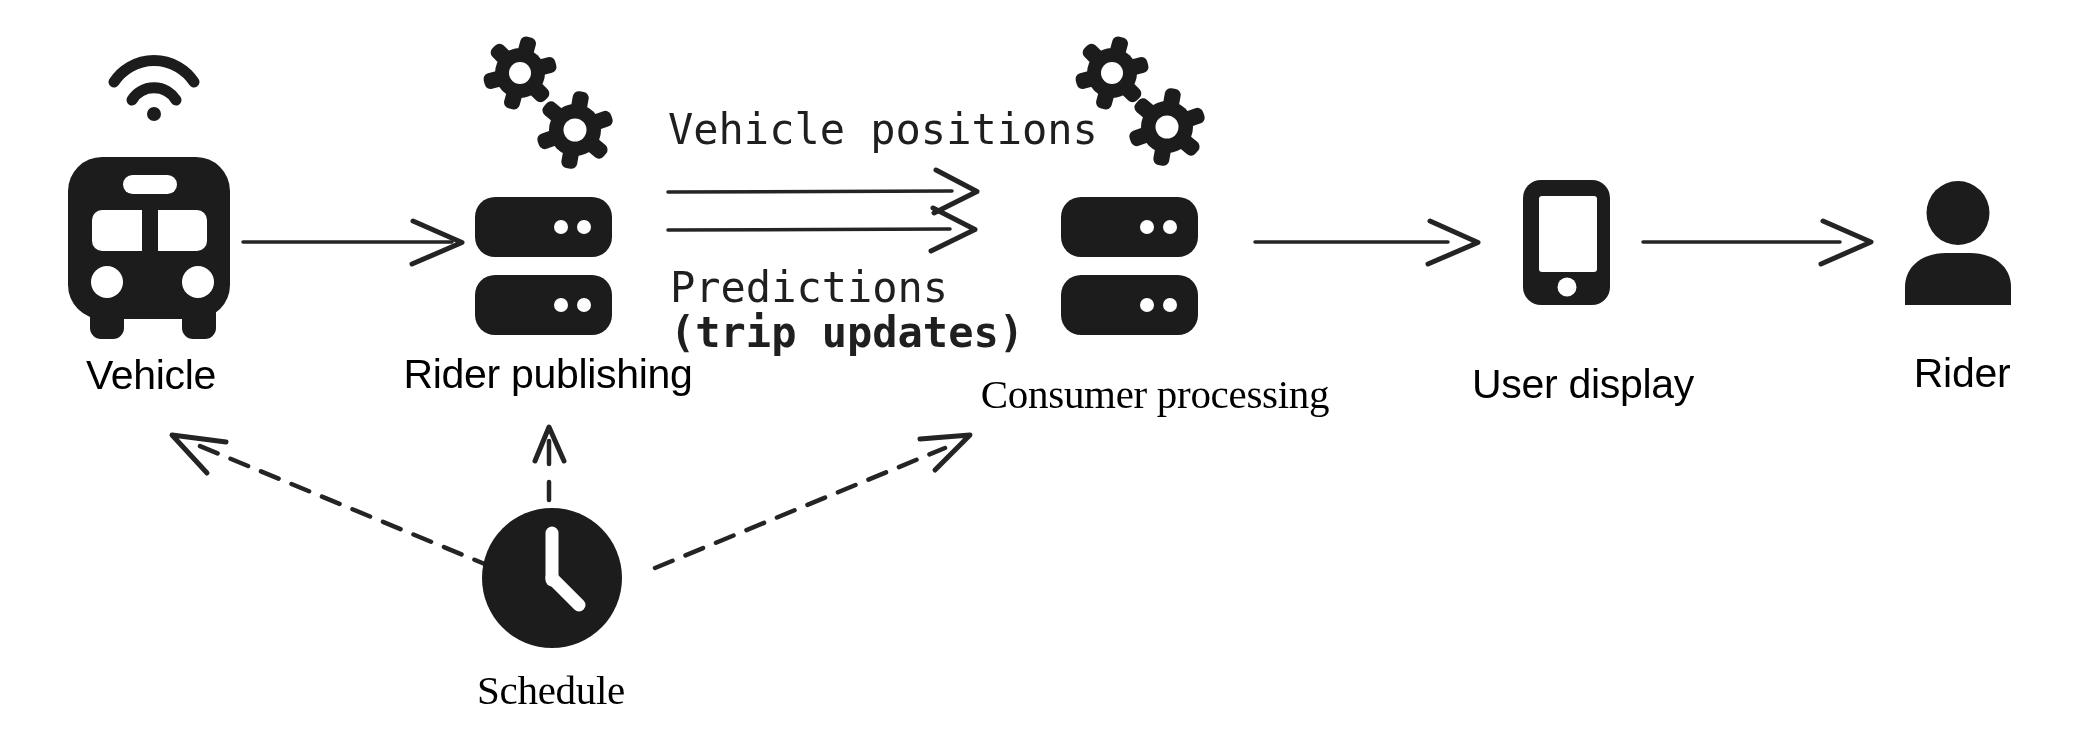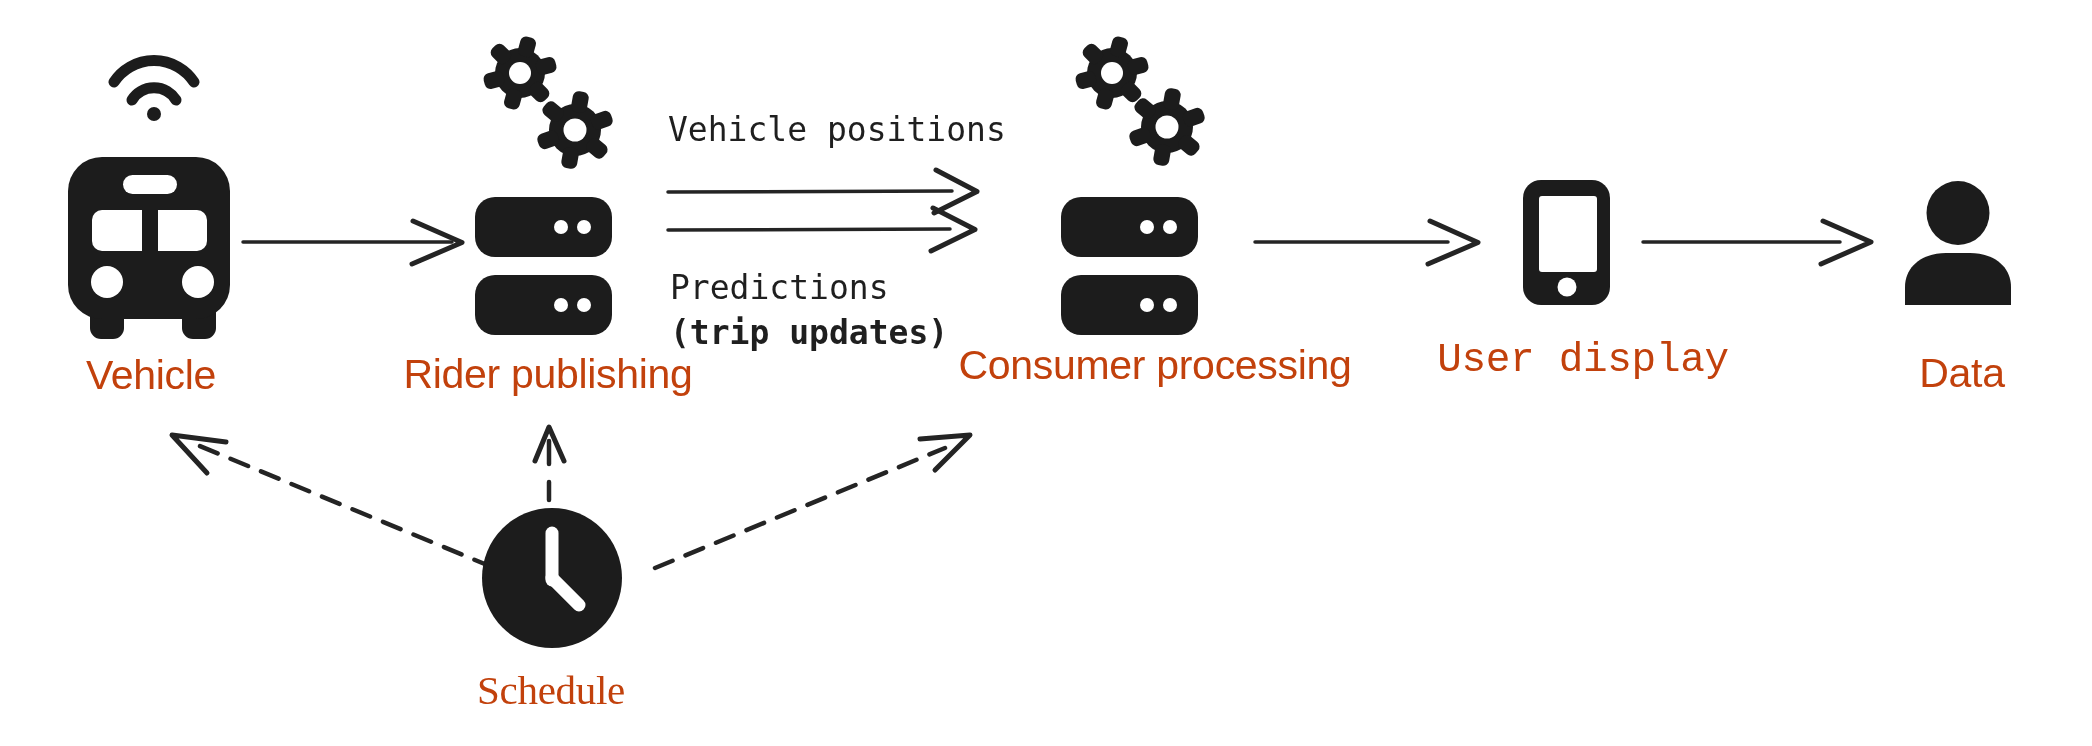--- a/index.html
+++ b/index.html
@@ -10,28 +10,28 @@
     font-family:"Liberation Sans",sans-serif;
     overflow:hidden;
   }
   .layer{position:absolute;left:0;top:0;}
   .icon{position:absolute;}
   .node-label{
     position:absolute;
     transform:translateX(-50%);
     font-size:41px;
     letter-spacing:-0.3px;
-    color:#c2410c;
+    color:#000000;
     white-space:nowrap;
     line-height:1.05;
   }
   .mono-label{
     position:absolute;
     font-family:"DejaVu Sans Mono","Liberation Mono",monospace;
-    font-size:33px;
+    font-size:42px;
     color:#1f1f1f;
     white-space:nowrap;
     line-height:45px;
   }
 </style>
 </head>
 <body>
 
 <div class="canvas">
 
@@ -156,38 +156,38 @@
       </g>
     </svg>
     <svg class="icon" style="left:1061px;top:196px;" width="138" height="140" viewBox="0 0 138 140">
       <rect x="0" y="1" width="137" height="60" rx="20" fill="#1c1c1c"></rect>
       <rect x="0" y="79" width="137" height="60" rx="20" fill="#1c1c1c"></rect>
       <circle cx="86" cy="31" r="7" fill="#fff"></circle>
         <circle cx="109" cy="31" r="7" fill="#fff"></circle>
       <circle cx="86" cy="109" r="7" fill="#fff"></circle>
         <circle cx="109" cy="109" r="7" fill="#fff"></circle>
     </svg>
-    <div class="node-label" style="left:1155px;top:344px;">Consumer processing</div>
+    <div class="node-label" style="left:1155px;top:373px;font-family:Liberation Serif, serif;">Consumer processing</div>
   </div>
 
   <div>
     <svg class="icon" style="left:1521px;top:178px;" width="92" height="130" viewBox="0 0 92 130">
       <rect x="2" y="2" width="87" height="125" rx="18" fill="#1c1c1c"></rect>
       <rect x="18" y="18" width="58" height="76" rx="3" fill="#fff"></rect>
       <circle cx="46" cy="109" r="9.5" fill="#fff"></circle>
     </svg>
-    <div class="node-label" style="left:1583px;top:339px;font-family:Liberation Mono, monospace;">User display</div>
+    <div class="node-label" style="left:1583px;top:363px;">User display</div>
   </div>
 
   <div>
     <svg class="icon" style="left:1901px;top:176px;" width="114" height="134" viewBox="0 0 114 134">
       <ellipse cx="57" cy="37" rx="31.5" ry="32" fill="#1c1c1c"></ellipse>
       <path d="M4 129 L4 111 C4 90 22 77 45 77 L69 77 C92 77 110 90 110 111 L110 129 Z" fill="#1c1c1c"></path>
     </svg>
-    <div class="node-label" style="left:1962px;top:352px;">Data</div>
+    <div class="node-label" style="left:1962px;top:352px;">Rider</div>
   </div>
 
   <div>
     <svg class="icon" style="left:482px;top:508px;" width="140" height="140" viewBox="0 0 140 140">
       <circle cx="70" cy="70" r="70" fill="#1c1c1c"></circle>
       <g stroke="#fff" stroke-width="13" stroke-linecap="round" fill="none">
         <path d="M70 72 L70 25"></path>
         <path d="M70 70 L97 97"></path>
       </g>
     </svg>

